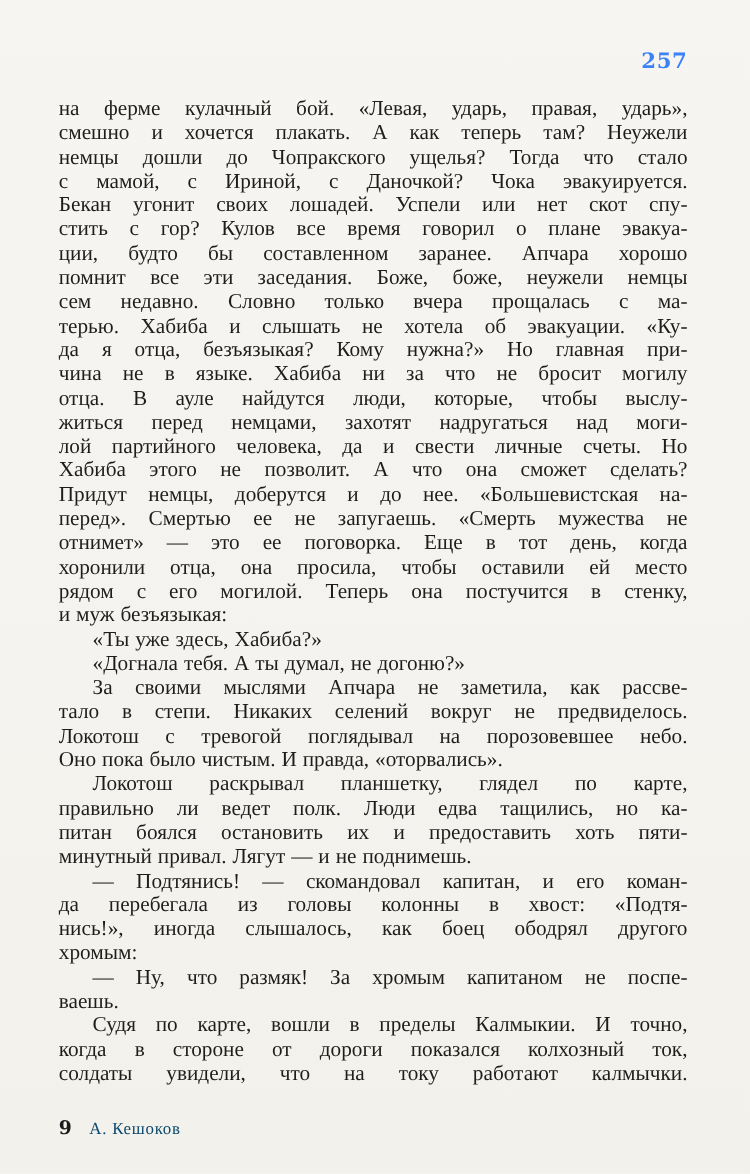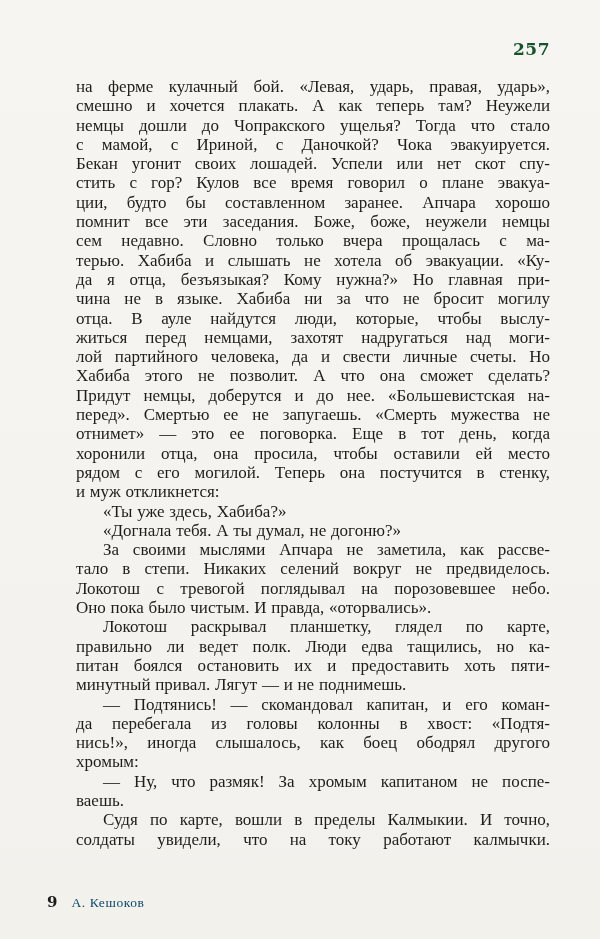--- a/index.html
+++ b/index.html
@@ -20,36 +20,35 @@
     inset: 0;
   }
   .page-number {
     position: absolute;
     top: 39px;
     right: 50px;
     font-family: "DejaVu Serif", serif;
     font-size: 17px;
     font-weight: 700;
     letter-spacing: 0.5px;
-    color: #14532d;
+    color: #3b82f6;
   }
   .text-block {
     position: absolute;
     top: 77px;
     left: 47px;
     width: 503px;
   }
   .line {
     font-size: 17px;
     line-height: 19.3px;
     text-align: justify;
     text-align-last: justify;
     white-space: normal;
     word-spacing: 0.5px;
-    margin-left: 29px;
   }
   .line.last {
     text-align-last: left;
   }
   .line.indent {
     text-indent: 27px;
   }
   .footer {
     position: absolute;
     top: 893px;
@@ -92,38 +91,39 @@
       <div class="line">чина не в языке. Хабиба ни за что не бросит могилу</div>
       <div class="line">отца. В ауле найдутся люди, которые, чтобы выслу-</div>
       <div class="line">житься перед немцами, захотят надругаться над моги-</div>
       <div class="line">лой партийного человека, да и свести личные счеты. Но</div>
       <div class="line">Хабиба этого не позволит. А что она сможет сделать?</div>
       <div class="line">Придут немцы, доберутся и до нее. «Большевистская на-</div>
       <div class="line">перед». Смертью ее не запугаешь. «Смерть мужества не</div>
       <div class="line">отнимет» — это ее поговорка. Еще в тот день, когда</div>
       <div class="line">хоронили отца, она просила, чтобы оставили ей место</div>
       <div class="line">рядом с его могилой. Теперь она постучится в стенку,</div>
-      <div class="line last">и муж откликнется:</div>
+      <div class="line last">и муж безъязыкая:</div>
       <div class="line indent last">«Ты уже здесь, Хабиба?»</div>
       <div class="line indent last">«Догнала тебя. А ты думал, не догоню?»</div>
       <div class="line indent">За своими мыслями Апчара не заметила, как рассве-</div>
       <div class="line">тало в степи. Никаких селений вокруг не предвиделось.</div>
       <div class="line">Локотош с тревогой поглядывал на порозовевшее небо.</div>
       <div class="line last">Оно пока было чистым. И правда, «оторвались».</div>
       <div class="line indent">Локотош раскрывал планшетку, глядел по карте,</div>
       <div class="line">правильно ли ведет полк. Люди едва тащились, но ка-</div>
       <div class="line">питан боялся остановить их и предоставить хоть пяти-</div>
       <div class="line last">минутный привал. Лягут — и не поднимешь.</div>
       <div class="line indent">— Подтянись! — скомандовал капитан, и его коман-</div>
       <div class="line">да перебегала из головы колонны в хвост: «Подтя-</div>
       <div class="line">нись!», иногда слышалось, как боец ободрял другого</div>
       <div class="line last">хромым:</div>
       <div class="line indent">— Ну, что размяк! За хромым капитаном не поспе-</div>
       <div class="line last">ваешь.</div>
       <div class="line indent">Судя по карте, вошли в пределы Калмыкии. И точно,</div>
+      <div class="line">когда в стороне от дороги показался колхозный ток,</div>
       <div class="line">солдаты увидели, что на току работают калмычки.</div>
     </div>
 
   <div class="footer">
     <span class="sig">9</span>
     <span class="author">А. Кешоков</span>
   </div>
 
 </div>
 

